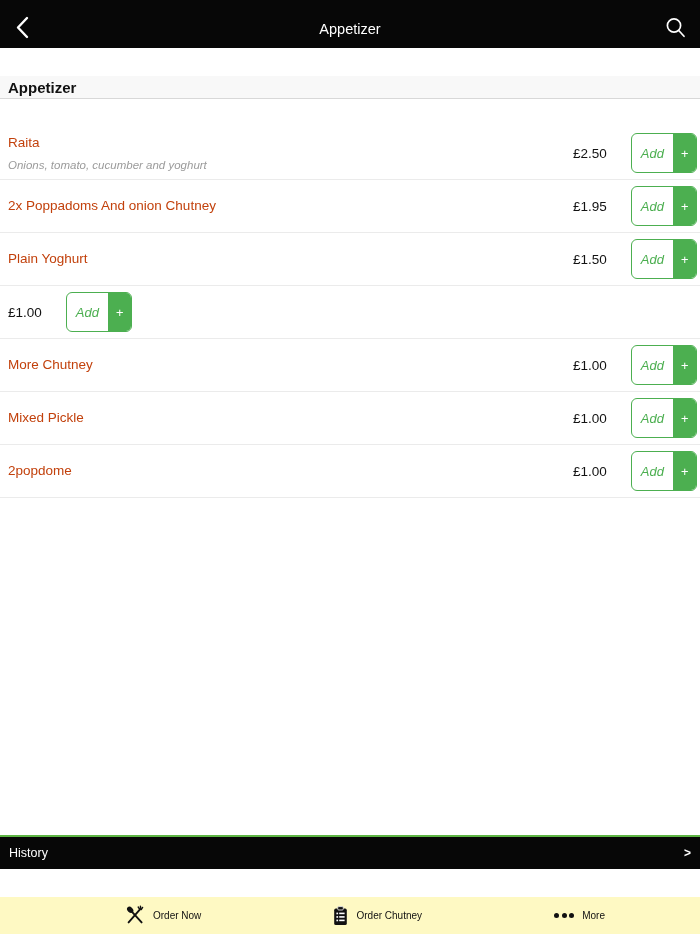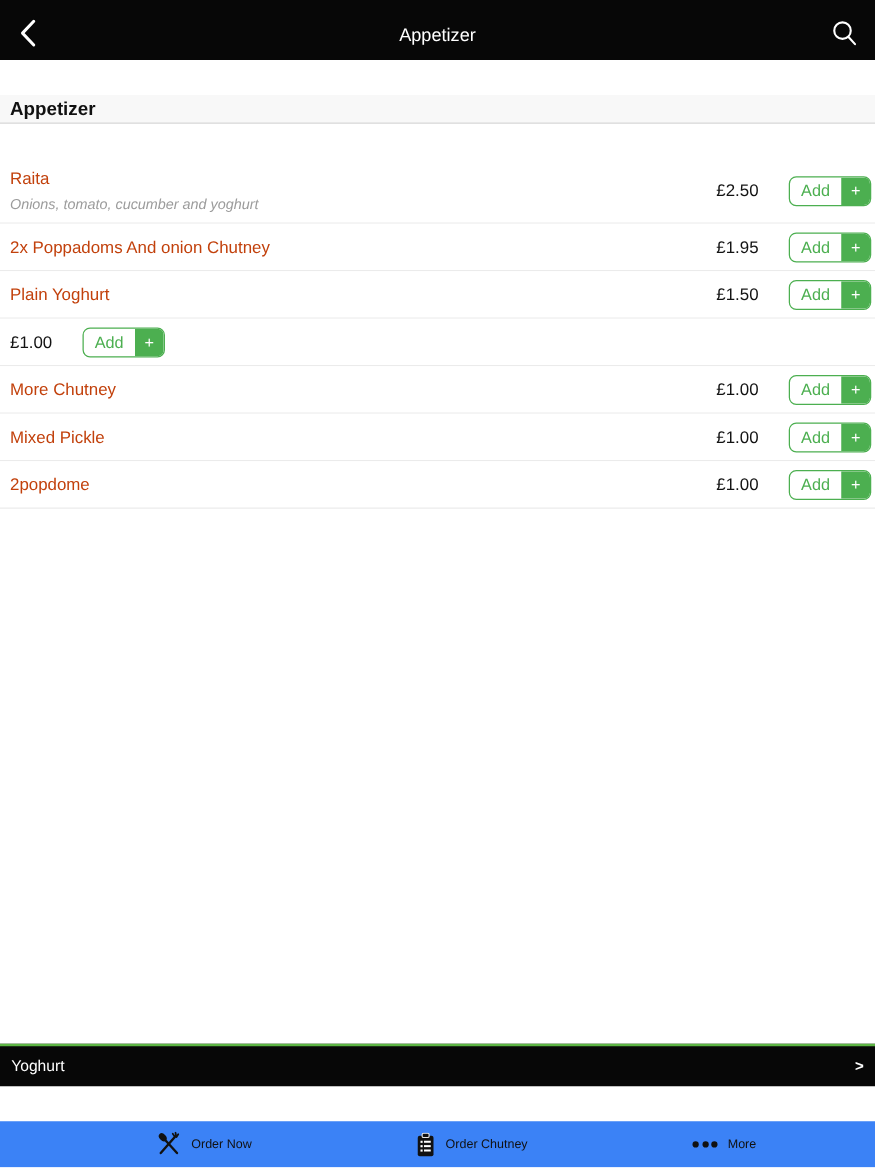--- a/index.html
+++ b/index.html
@@ -50,26 +50,27 @@
     background: #fff;
   }
   .item-text { flex: 1; padding-right: 8px; }
   .item-name { font-size: 13.5px; color: #c2410c; line-height: 1.5; }
   .item-desc { font-size: 11.5px; color: #9b9b9b; line-height: 1.3; margin-top: 4px; font-style: italic; }
   .item-right { display: flex; align-items: center; }
   .item-price { font-size: 13.5px; color: #131313; margin-right: 24px; white-space: nowrap; }
 
   .add-btn {
     display: flex; align-items: stretch;
-    height: 24px;
+    height: 40px;
     border: 1px solid #4CAF50;
     border-radius: 6px;
     overflow: hidden;
     background: #fff;
     cursor: pointer;
+    font-style: italic;
   }
   .add-label {
     display: flex; align-items: center;
     padding: 0 9px;
     color: #4CAF50; font-size: 13px;
   }
   .add-plus {
     width: 23px;
     background: #4CAF50;
     display: flex; align-items: center; justify-content: center;
@@ -86,21 +87,21 @@
     display: flex; align-items: center; justify-content: space-between;
     padding: 0 9px;
     color: #fff; cursor: pointer;
   }
   .delivery-label { font-size: 12.5px; }
   .delivery-chevron { font-size: 12px; font-weight: bold; }
 
   
   .tabbar {
     height: 37px; flex: 0 0 37px;
-    background: #3b82f6;
+    background: #fef9c3;
     display: flex; align-items: center; justify-content: space-between;
     padding: 0 95px 0 125px;
   }
   .tab { display: flex; align-items: center; gap: 8px; cursor: pointer; }
   .tab-label { font-size: 10px; color: #111; }
   .tab-icon { display: flex; align-items: center; }
   .dots { display: flex; gap: 2.5px; align-items: center; }
   .dots span { width: 5px; height: 5px; border-radius: 50%; background: #111; display: block; }
 </style>
 </head>
@@ -237,21 +238,21 @@
           <span>+</span>
         </span>
       </div>
     </div>
   </div>
 </div>
 
   <div class="spacer"></div>
 
   <div class="delivery-bar">
-    <span class="delivery-label">Yoghurt</span>
+    <span class="delivery-label">History</span>
     <span class="delivery-chevron">&gt;</span>
   </div>
 
   <div class="tabbar">
     <div class="tab">
       <span class="tab-icon">
         <svg width="20" height="21" viewBox="0 0 20 21">
           <ellipse cx="5.2" cy="4.8" rx="2.6" ry="3.6" fill="#111" transform="rotate(-45 5.2 4.8)"></ellipse>
           <line x1="6.6" y1="6.4" x2="16.6" y2="17.4" stroke="#111" stroke-width="1.9" stroke-linecap="round"></line>
           <line x1="15.2" y1="4.2" x2="3.6" y2="17.4" stroke="#111" stroke-width="1.9" stroke-linecap="round"></line>

